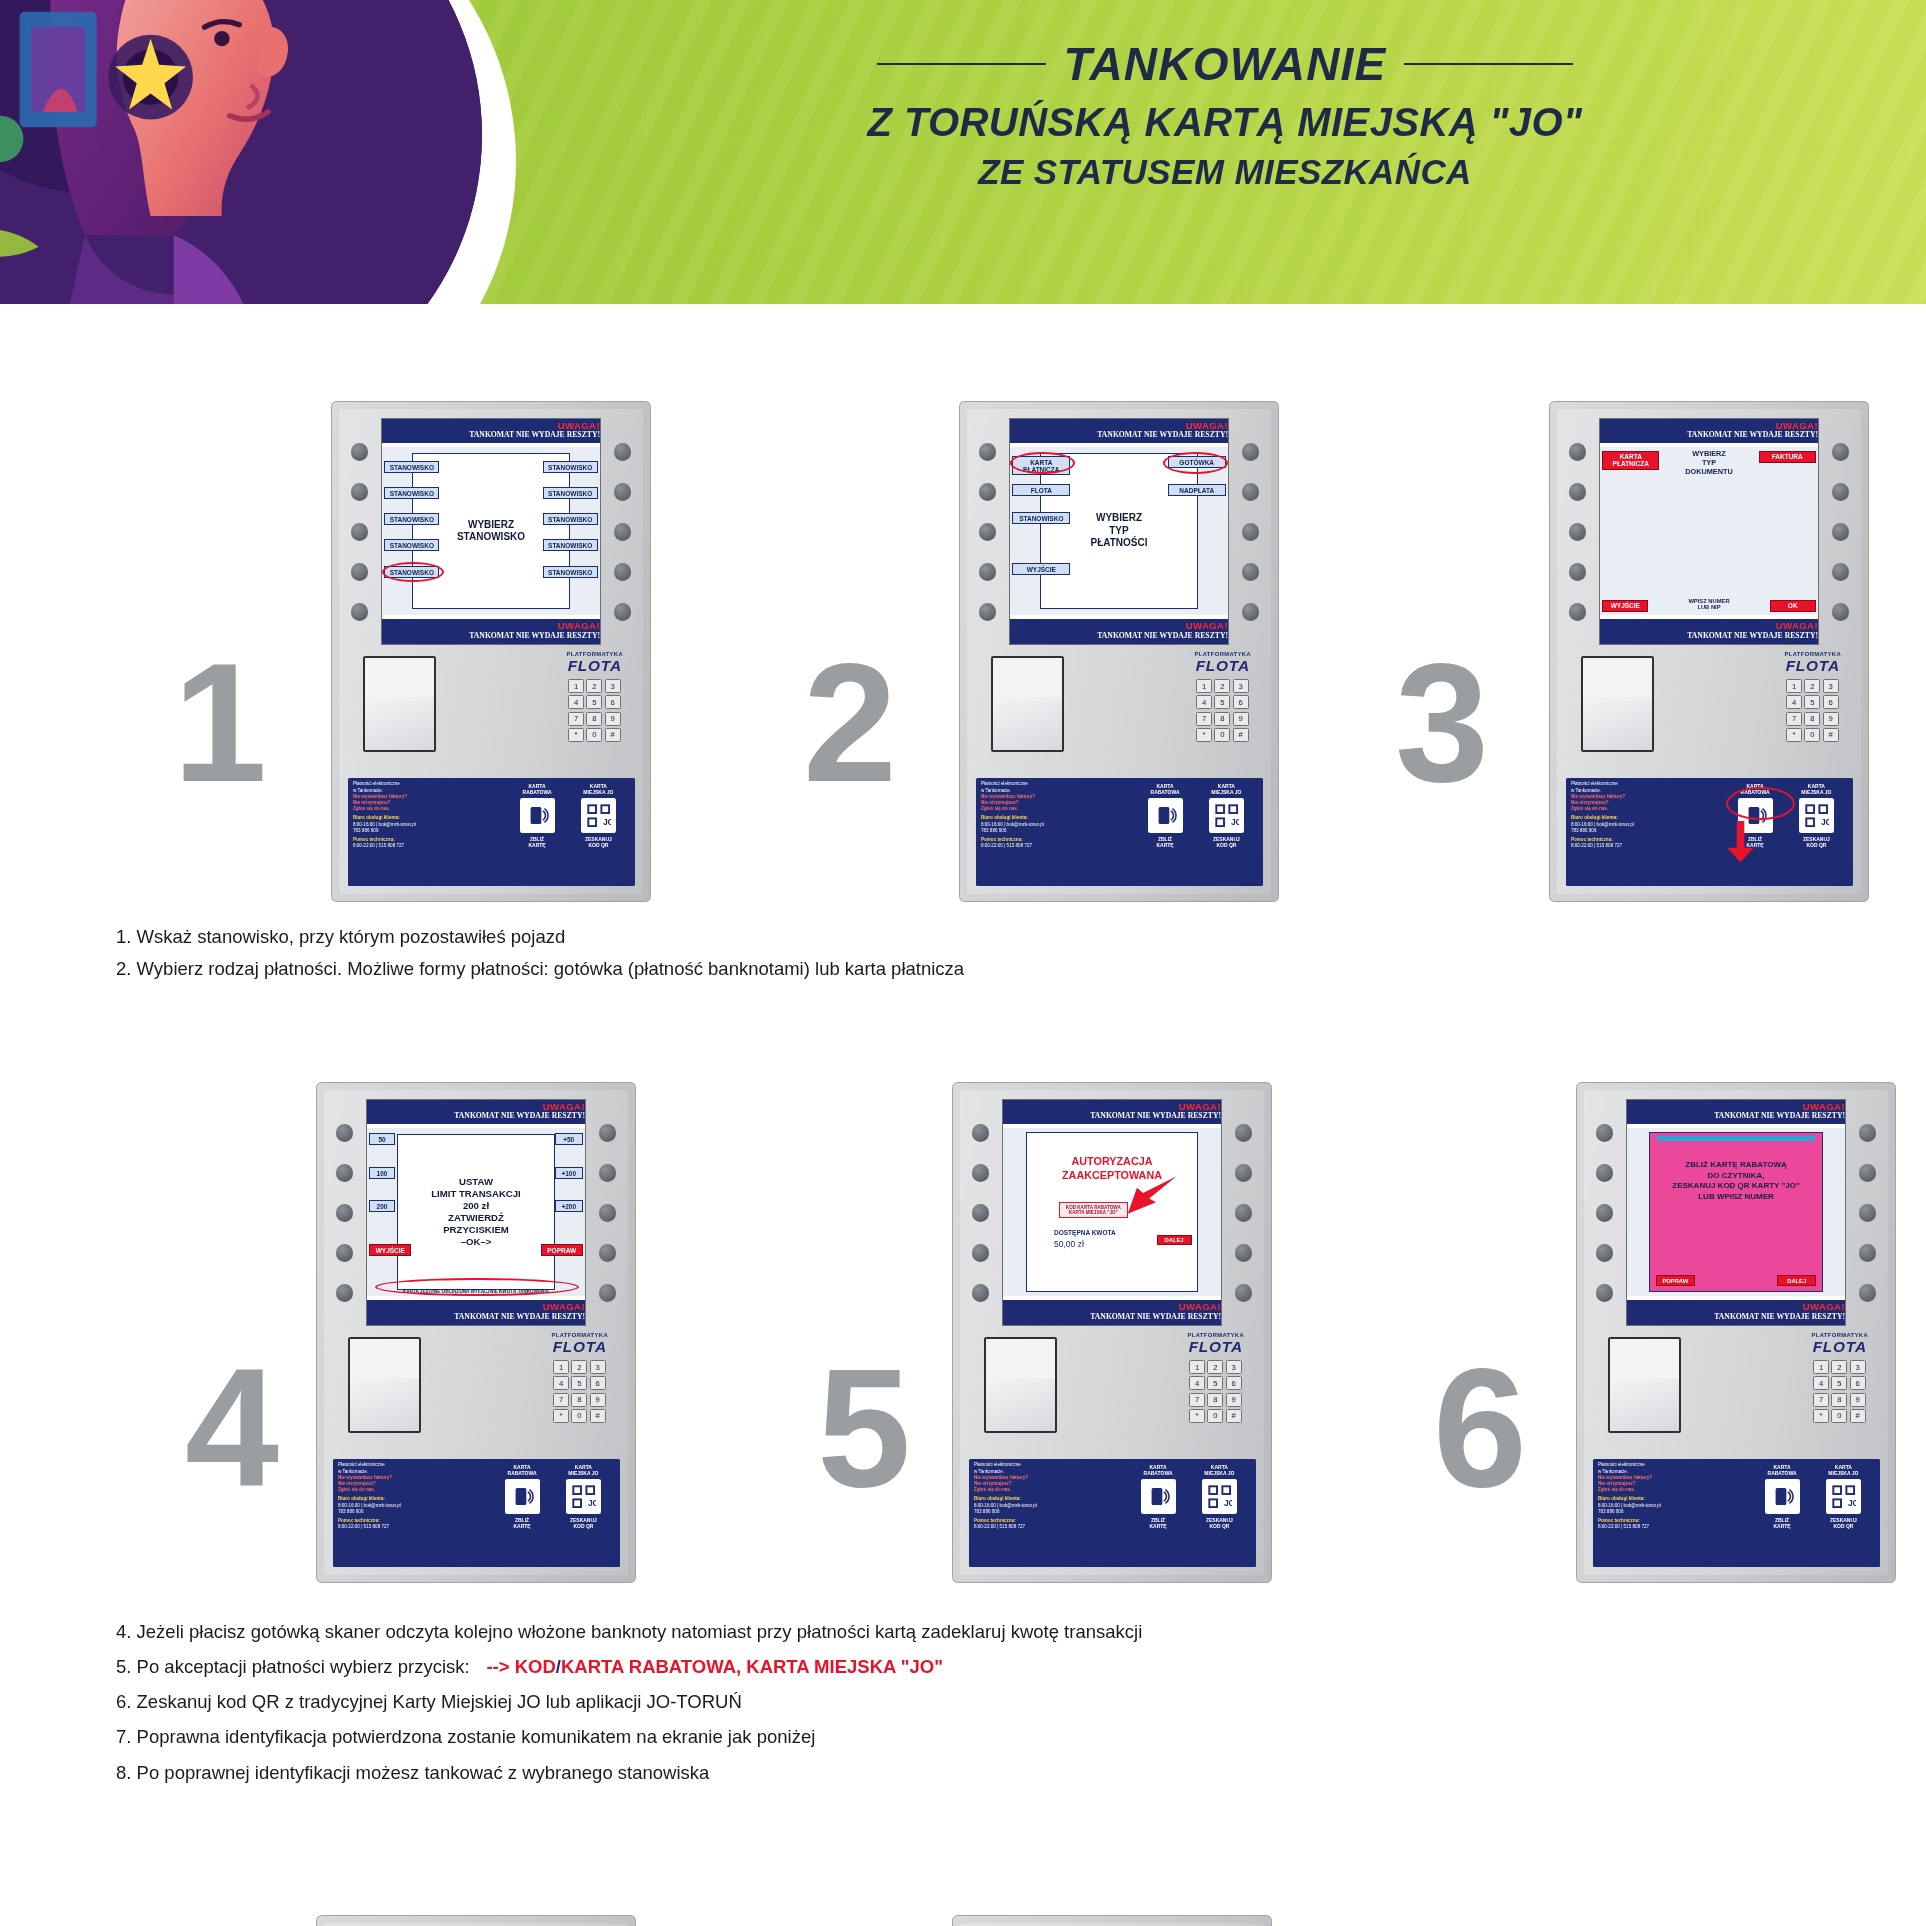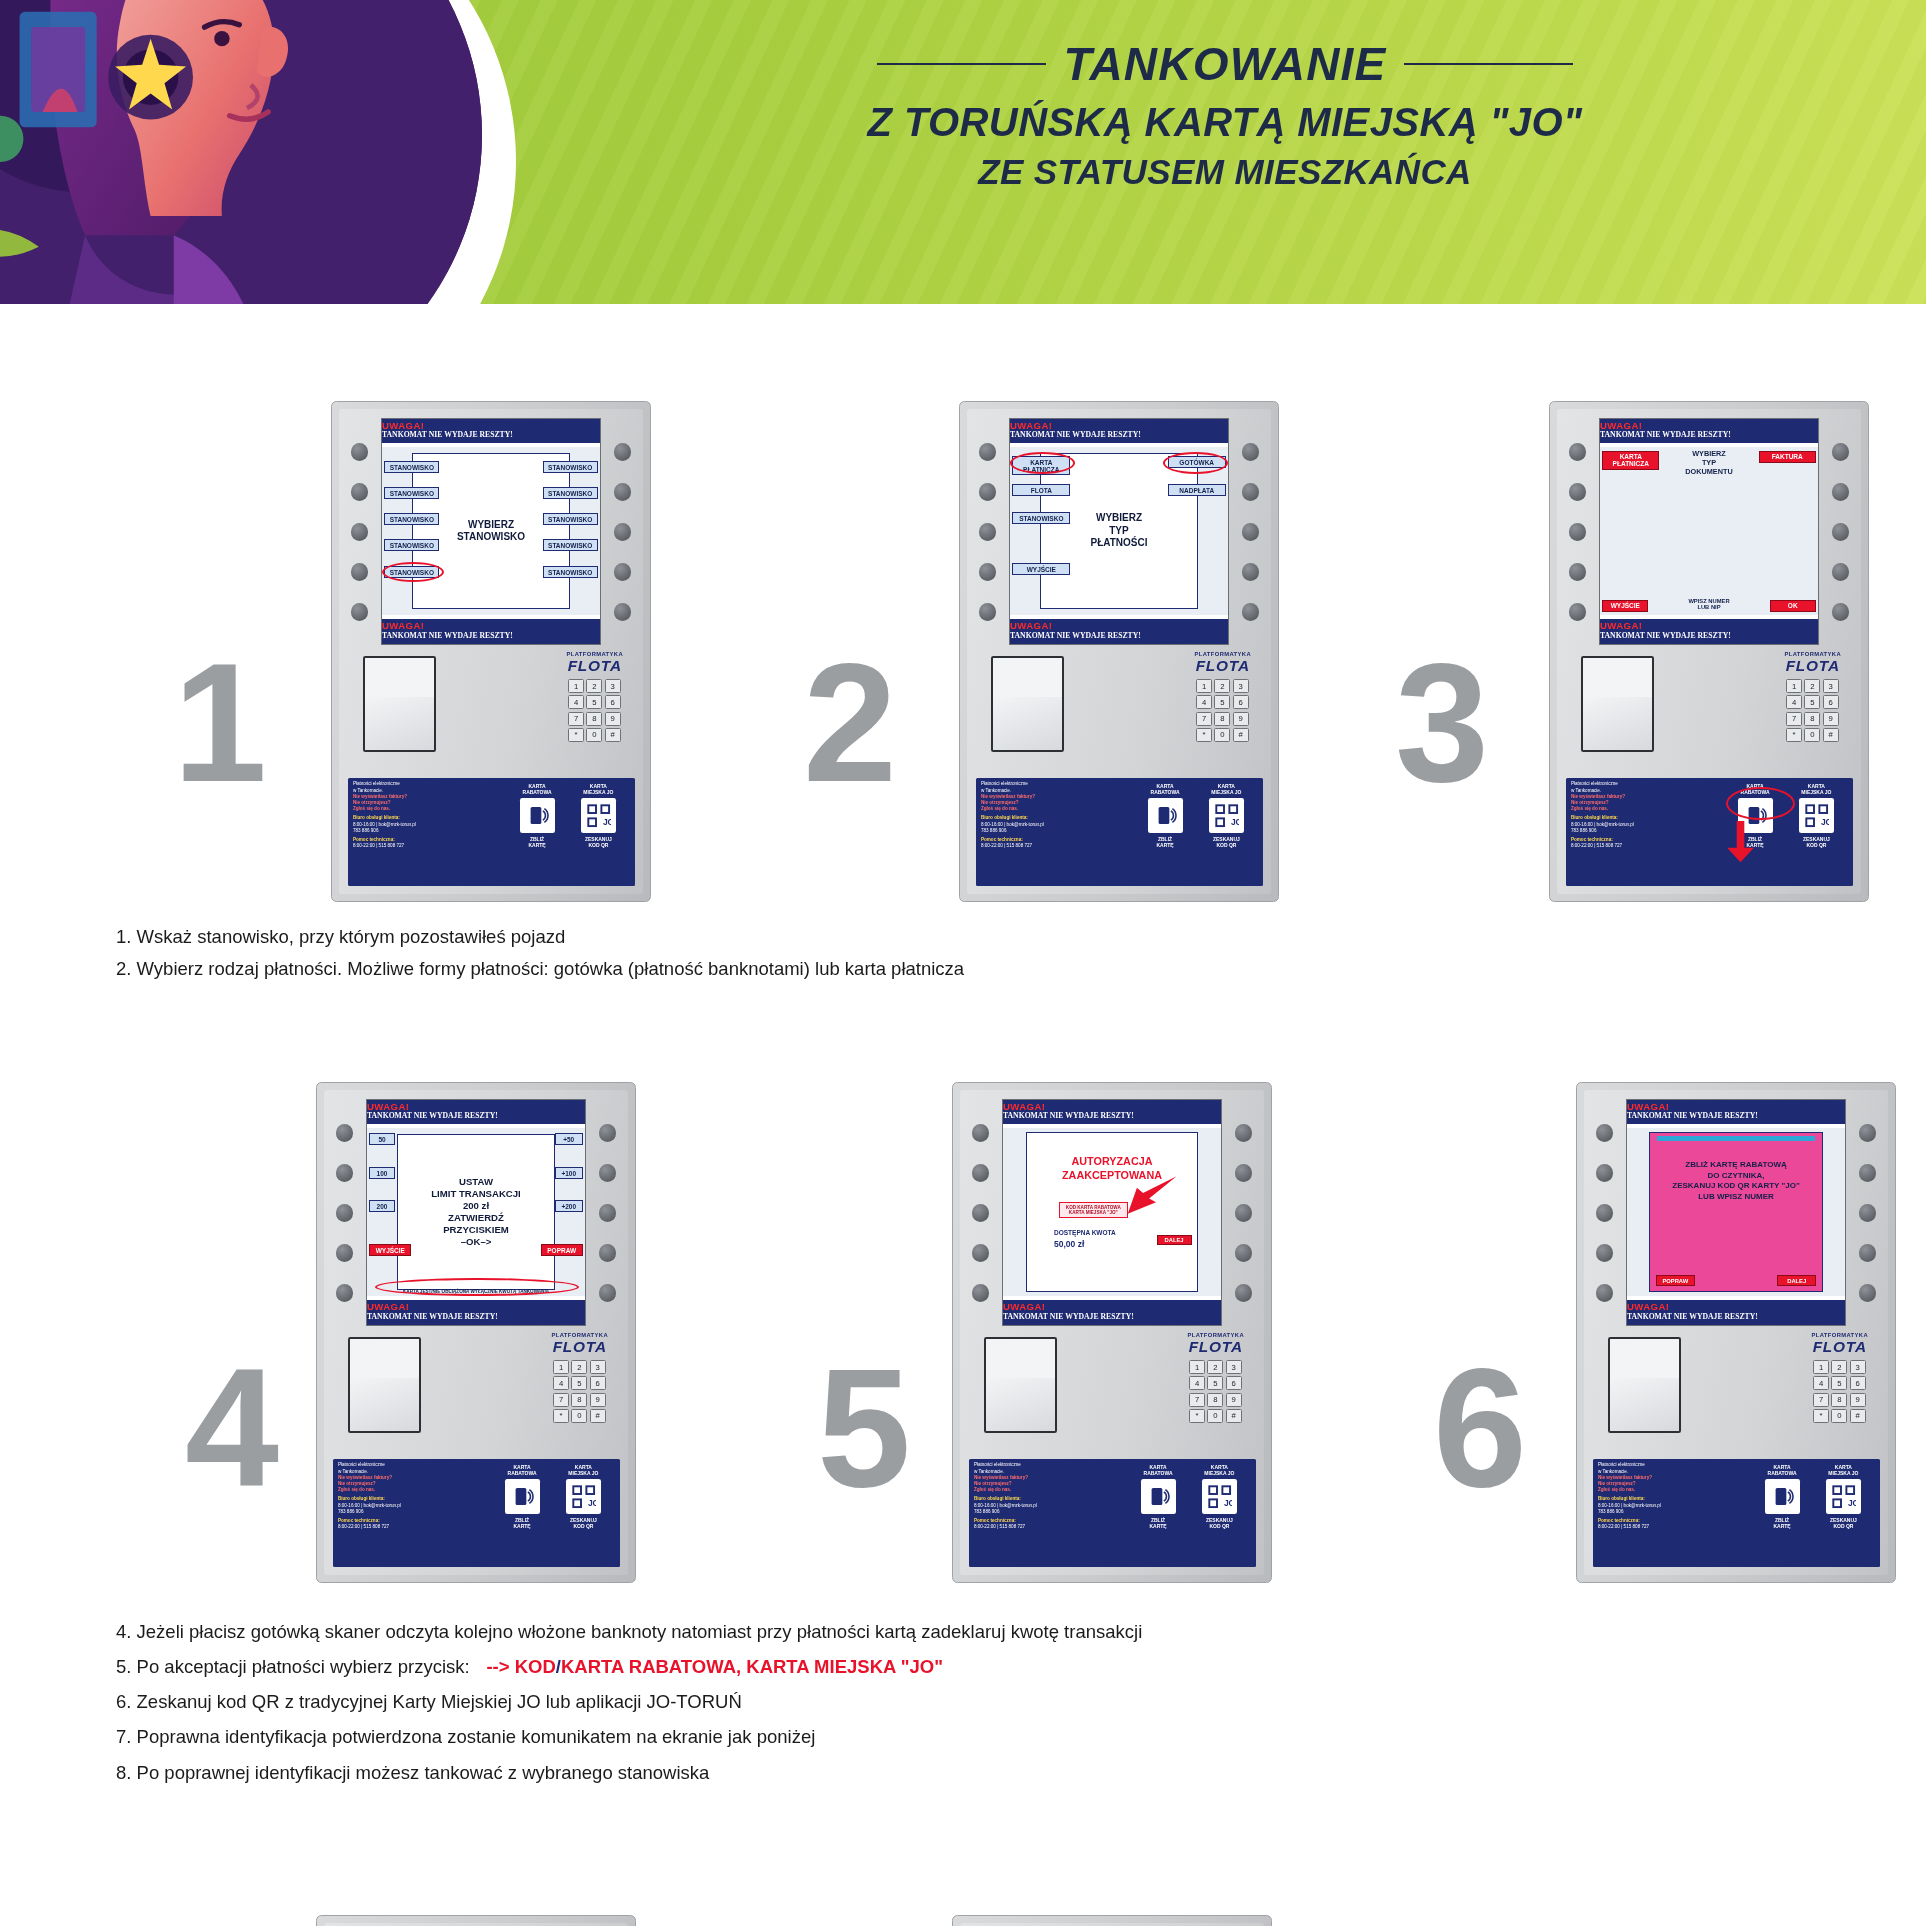--- a/index.html
+++ b/index.html
@@ -110,21 +110,21 @@
     position: absolute;
     left: 42px; top: 8.5px;
     width: 220px; height: 227px;
     background: #ffffff;
     border: 1.5px solid #6b6f75;
     box-sizing: border-box;
   }
   .banner {
     background: #1e2a72;
     color: #ffffff;
-    text-align: left;
+    text-align: right;
     padding: 2.3px 0 3.1px 0;
   }
   .banner .b1 {
     color: #ff2a2a;
     font-weight: bold;
     font-size: 9.6px;
     letter-spacing: 0.4px;
     line-height: 1.1;
   }
   .banner .b2 {
@@ -779,21 +779,21 @@
           <div class="b1">UWAGA!</div>
           <div class="b2">TANKOMAT NIE WYDAJE RESZTY!</div>
         </div>
         <div class="screen-body">
           <div style="position:absolute;left:23px;right:23px;top:3.9px;bottom:3.9px;background:#fff;border:1.2px solid #1e2a72;box-sizing:border-box;">
             <div style="position:absolute;left:0;right:0;top:22.3px;text-align:center;color:#e8122a;font-weight:bold;font-size:10.8px;line-height:1.25;white-space:pre-line;">AUTORYZACJA
 ZAAKCEPTOWANA</div>
             <div style="position:absolute;left:32px;top:69px;width:65px;border:1.2px solid #e8122a;background:#ffe9ec;color:#b0102a;font-size:4.6px;font-weight:bold;text-align:center;padding:2.3px 0.8px;white-space:pre-line;">KOD KARTA RABATOWA
 KARTA MIEJSKA "JO"</div>
             <div style="position:absolute;left:27px;top:96px;font-size:6.5px;font-weight:bold;color:#1e2a72;">DOSTĘPNA KWOTA</div>
-            <div style="position:absolute;left:27px;top:106px;font-size:8.5px;font-weight:bold;color:#1e2a72;">50,00 zł</div>
+            <div style="position:absolute;left:27px;top:106px;font-size:8.5px;font-weight:normal;color:#1e2a72;">50,00 zł</div>
             <div style="position:absolute;right:5.4px;top:102px;width:33px;background:#e8122a;color:#fff;border:0.8px solid #8a0a18;text-align:center;font-size:5.8px;font-weight:bold;padding:1.2px 0;">DALEJ</div>
           </div>
           <svg style="position:absolute;left:116px;top:46px;" width="58" height="42" viewBox="0 0 150 110">
             <path d="M150 6 L78 64 L96 74 L22 104 L46 36 L62 50 Z" fill="#e8122a"></path>
           </svg>
         </div>
         <div class="banner banner-bottom">
           <div class="b1">UWAGA!</div>
           <div class="b2">TANKOMAT NIE WYDAJE RESZTY!</div>
         </div>

